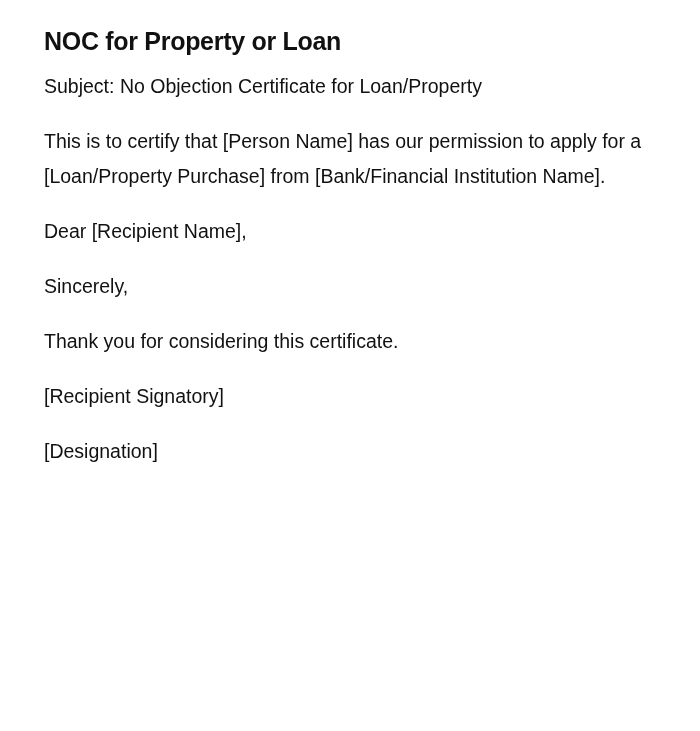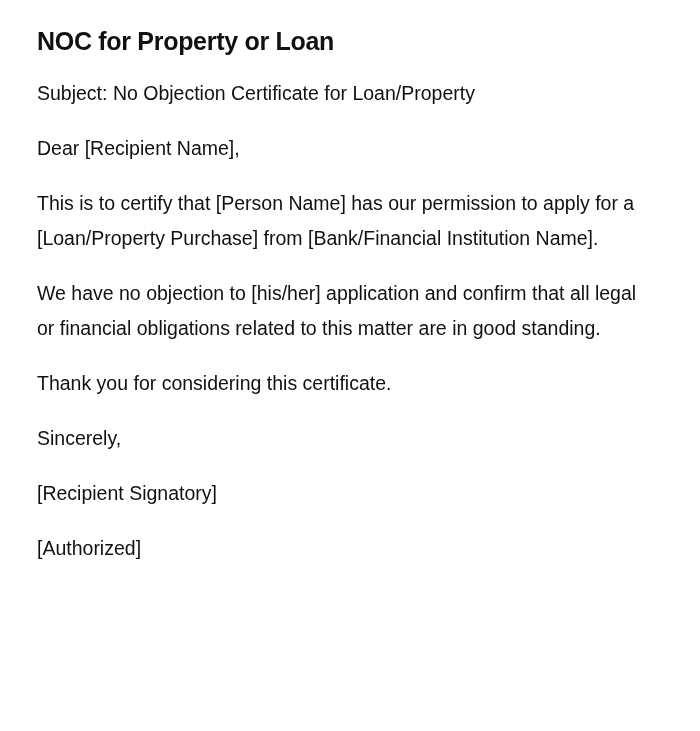--- a/index.html
+++ b/index.html
@@ -1,28 +1,27 @@
 <!DOCTYPE html>
 <html><head>
 <meta charset="utf-8">
 <style>
   html, body { margin: 0; padding: 0; background: #ffffff; }
   body { width: 700px; height: 731px; overflow: hidden; position: relative;
          font-family: "Liberation Sans", sans-serif; color: #111111; }
-  .doc { position: absolute; left: 37px; top: 24px; width: 610px; }
+  .doc { position: absolute; left: 44px; top: 24px; width: 610px; }
   .title { font-size: 25px; font-weight: bold; margin: 0; line-height: 34px; letter-spacing: -0.3px; }
   .p { font-size: 19.5px; line-height: 35px; margin: 0; }
   .gap { margin-top: 20px; }
 </style>
 </head>
 <body>
 
 <div class="doc">
   <h1 class="title">NOC for Property or Loan</h1>
-  <p class="p" style="margin-top:18px">Subject: No Objection Certificate for Loan/Property</p>
+  <p class="p" style="margin-top:11px">Subject: No Objection Certificate for Loan/Property</p>
+  <p class="p gap">This is to certify that [Person Name] has our permission to apply for a [Loan/Property Purchase] from [Bank/Financial Institution Name].</p>
   <p class="p gap">Dear [Recipient Name],</p>
-  <p class="p gap">This is to certify that [Person Name] has our permission to apply for a [Loan/Property Purchase] from [Bank/Financial Institution Name].</p>
-  <p class="p gap">We have no objection to [his/her] application and confirm that all legal or financial obligations related to this matter are in good standing.</p>
+  <p class="p gap">Sincerely,</p>
   <p class="p gap">Thank you for considering this certificate.</p>
-  <p class="p gap">Sincerely,</p>
   <p class="p gap">[Recipient Signatory]</p>
-  <p class="p gap">[Authorized]</p>
+  <p class="p gap">[Designation]</p>
 </div>
 
 </body></html>

